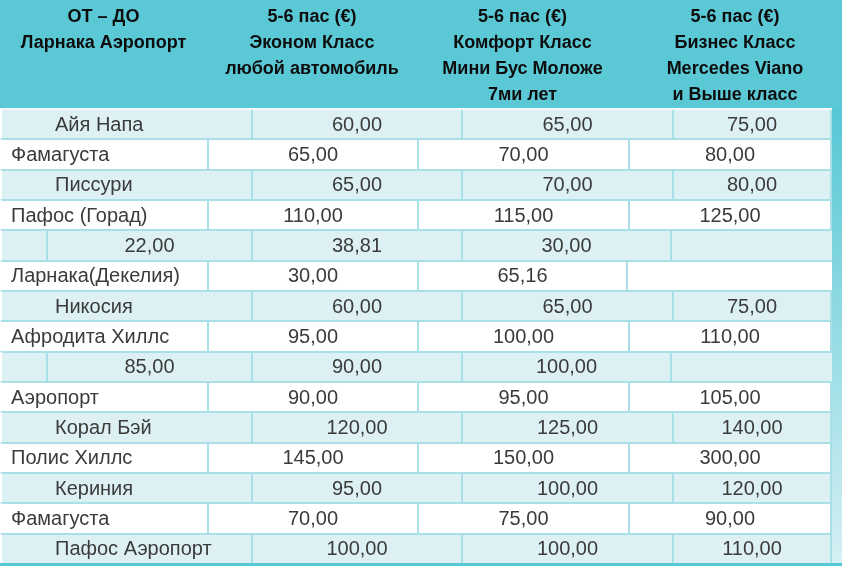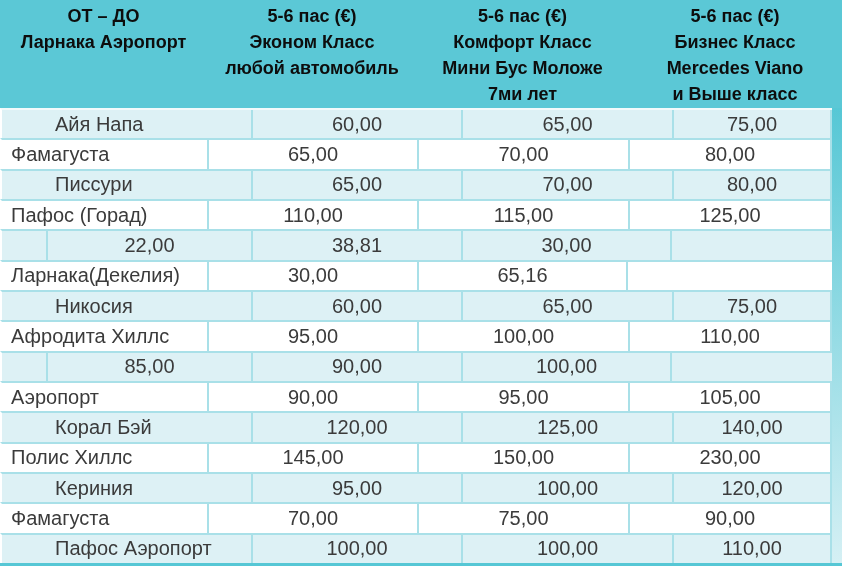--- a/index.html
+++ b/index.html
@@ -168,21 +168,21 @@
       <div class="row alt">
         <div class="cell dest">Корал Бэй</div>
         <div class="cell price">120,00</div>
         <div class="cell price">125,00</div>
         <div class="cell price">140,00</div>
       </div>
       <div class="row plain">
         <div class="cell dest">Полис Хиллс</div>
         <div class="cell price">145,00</div>
         <div class="cell price">150,00</div>
-        <div class="cell price">230,00</div>
+        <div class="cell price">300,00</div>
       </div>
       <div class="row alt">
         <div class="cell dest">Кериния</div>
         <div class="cell price">95,00</div>
         <div class="cell price">100,00</div>
         <div class="cell price">120,00</div>
       </div>
       <div class="row plain">
         <div class="cell dest">Фамагуста</div>
         <div class="cell price">70,00</div>

